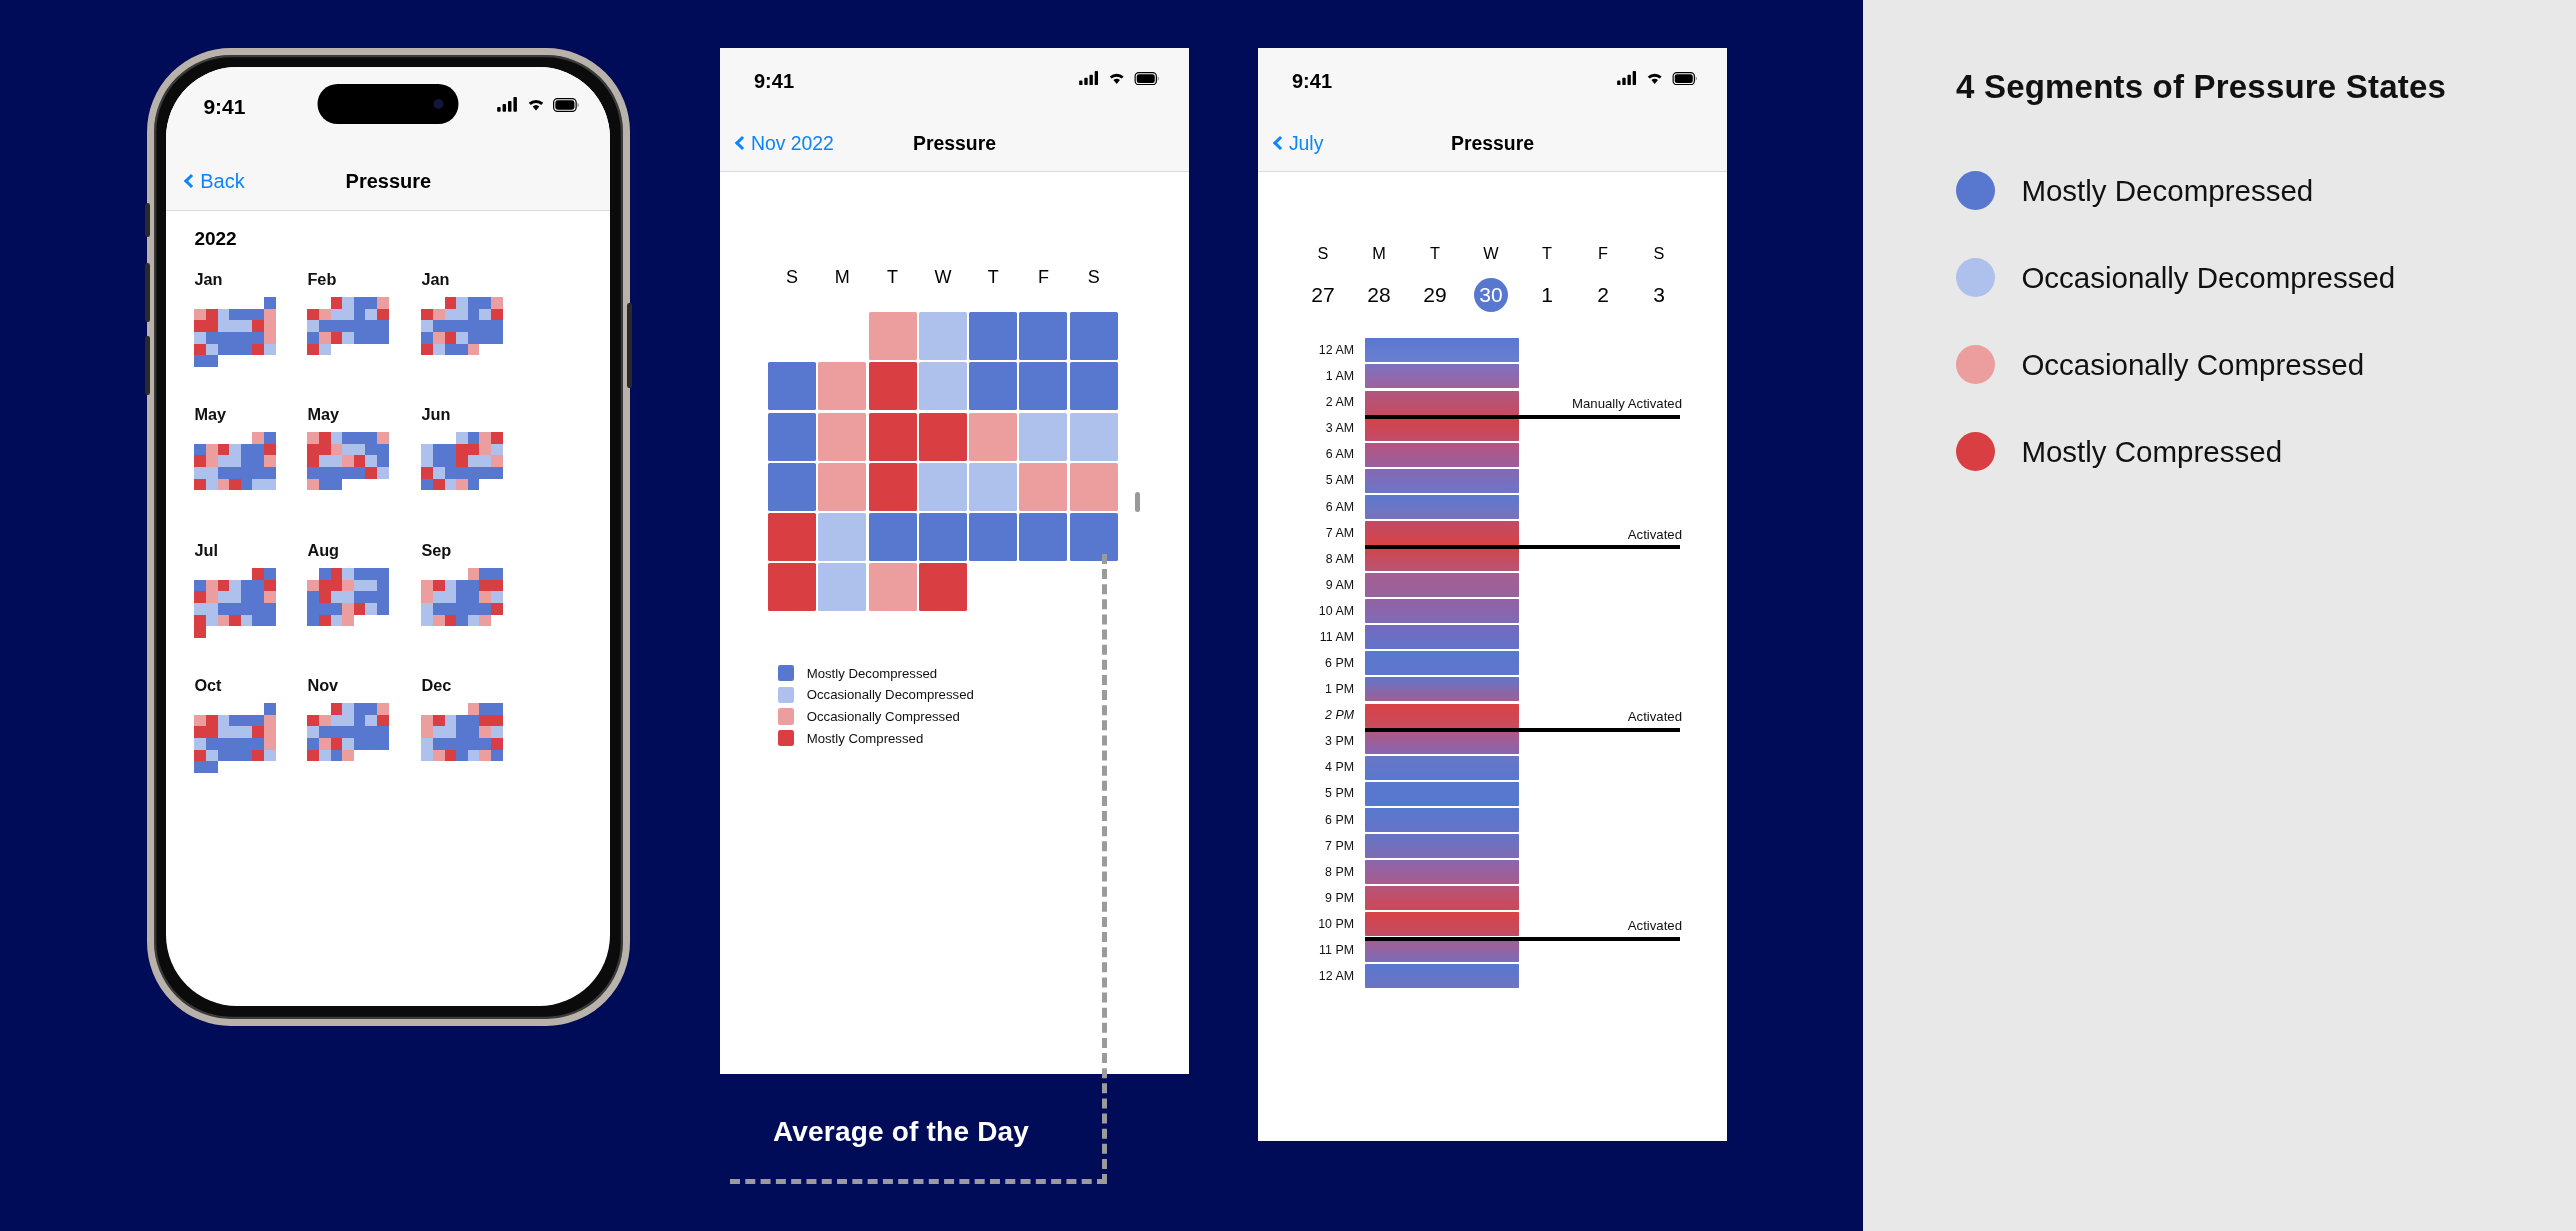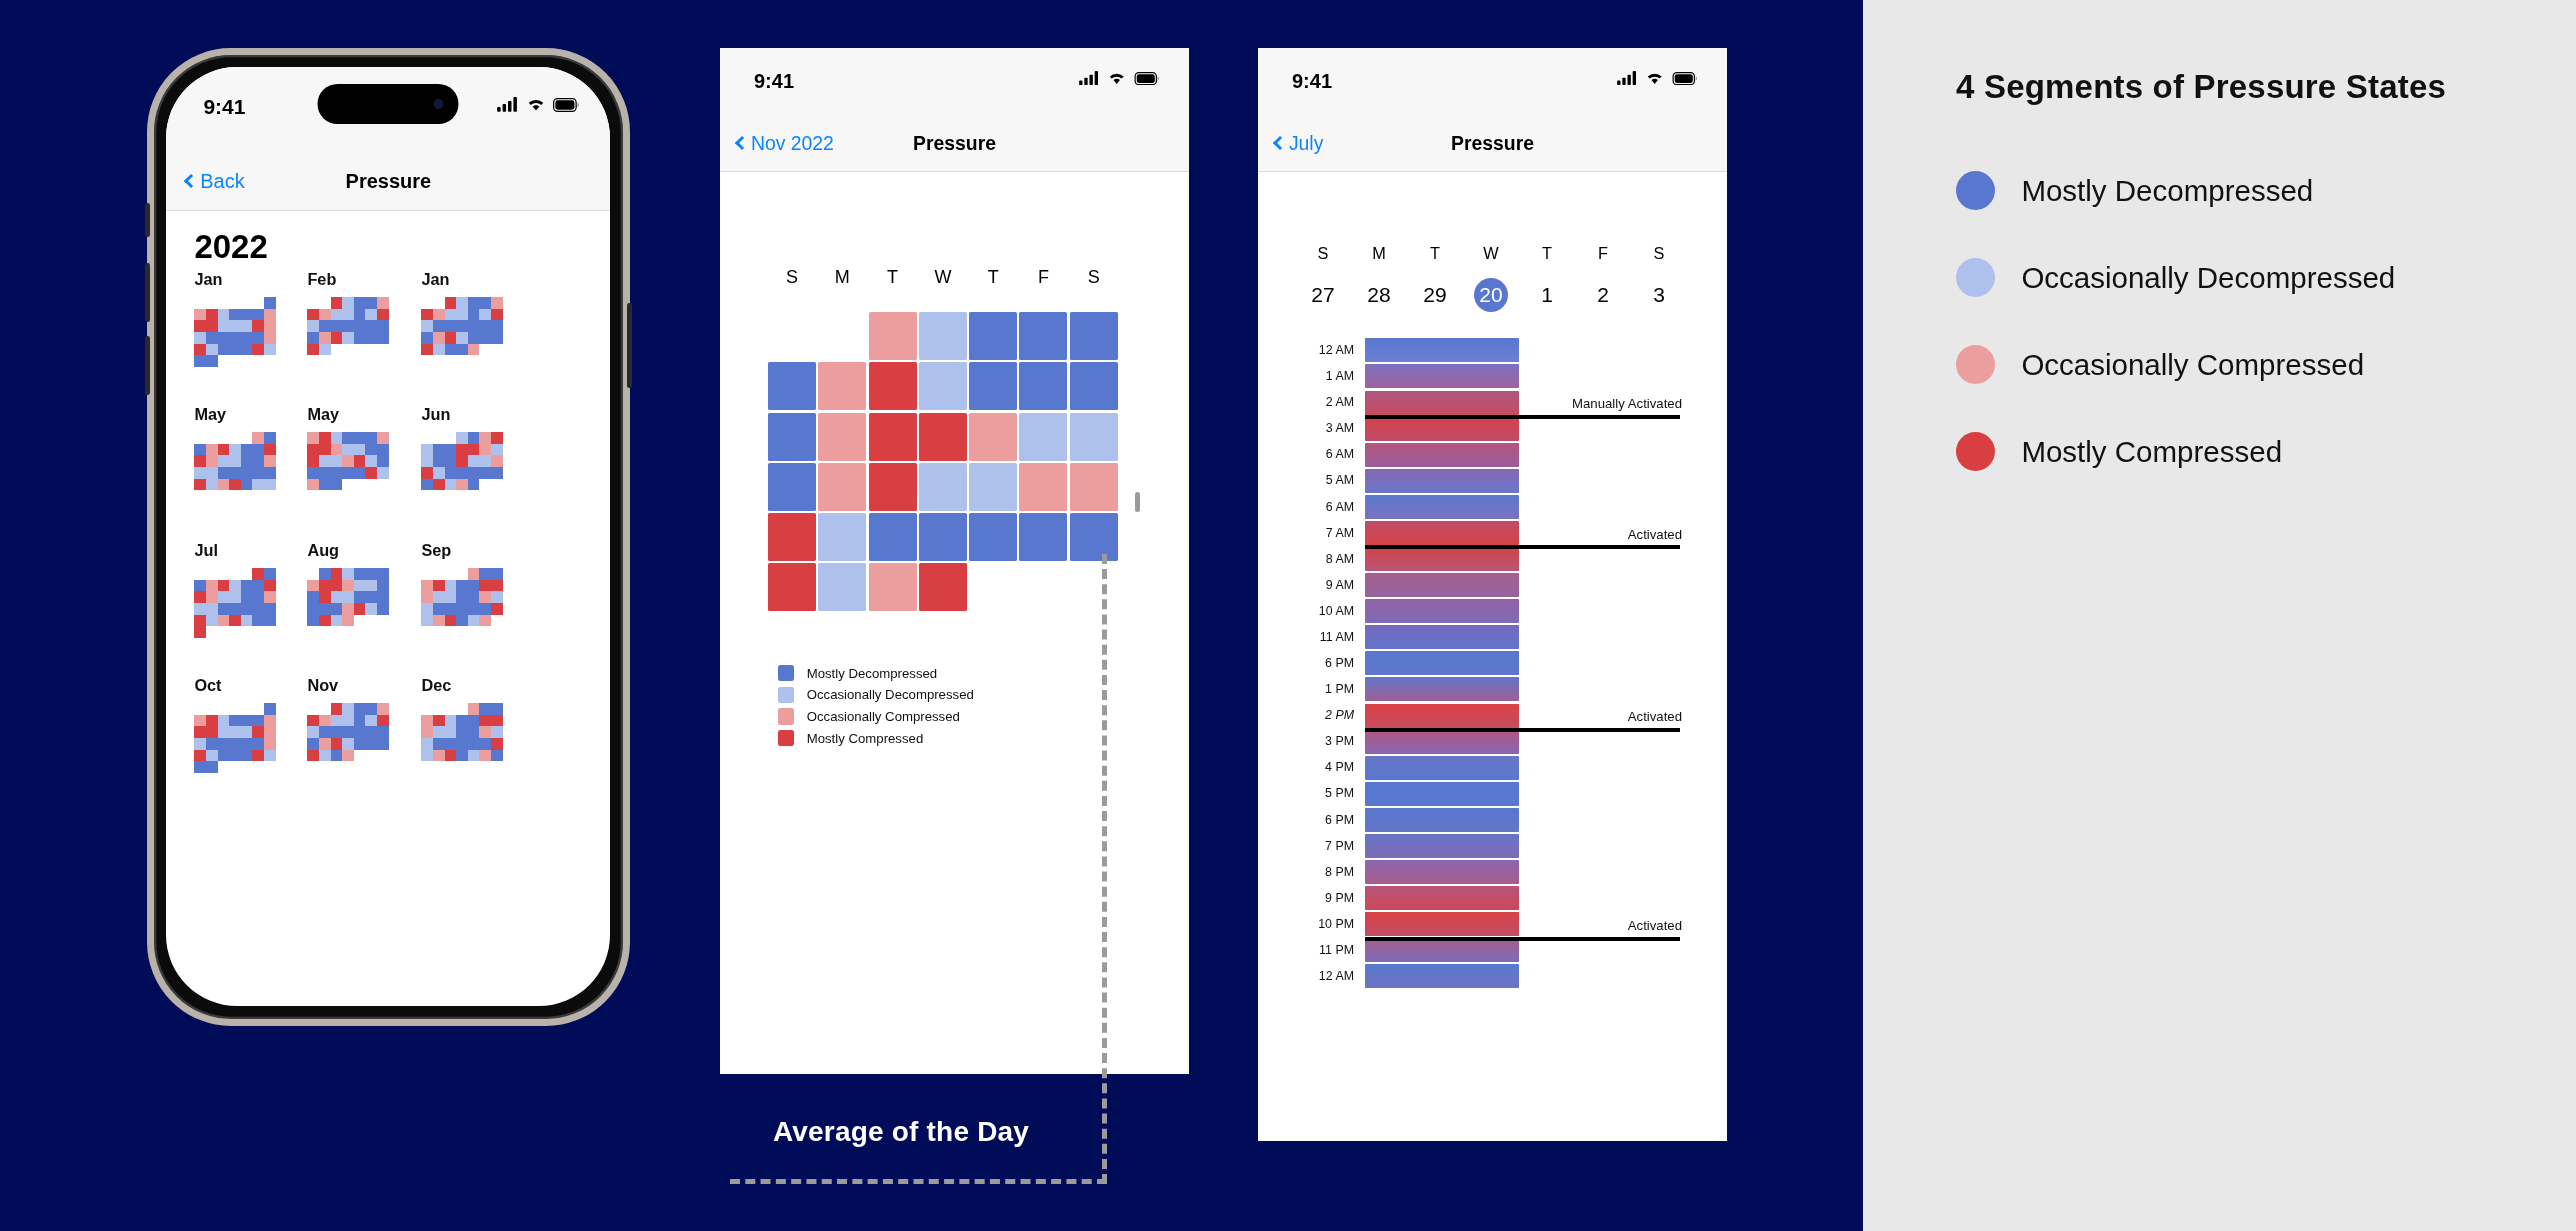--- a/index.html
+++ b/index.html
@@ -195,21 +195,21 @@
       </div>
 
       <div class="navbar" style="top:85px;height:59px;padding:0 20px;font-size:20px;">
         <div class="nav-back">
           <span class="chev"></span>
           <span>Back</span>
         </div>
         <div class="nav-title">Pressure</div>
       </div>
 
-      <div id="year-label" style="left:28px;top:161px;font-size:33px;">2022</div>
+      <div id="year-label" style="left:28px;top:161px;font-size:19px;">2022</div>
 
       <div id="months-host">
           <div class="month-cell" style="left: 28px; top: 203px;">
             <div class="month-name">Jan</div>
             <div class="mini-grid">
               <div class="mini-day"></div>
               <div class="mini-day"></div>
               <div class="mini-day"></div>
               <div class="mini-day"></div>
               <div class="mini-day"></div>
@@ -826,21 +826,21 @@
         <span style="width: 56px; height: 34px;">
           <span style="width: 34px; height: 34px; display: flex; align-items: center; justify-content: center;">27</span>
         </span>
         <span style="width: 56px; height: 34px;">
           <span style="width: 34px; height: 34px; display: flex; align-items: center; justify-content: center;">28</span>
         </span>
         <span style="width: 56px; height: 34px;">
           <span style="width: 34px; height: 34px; display: flex; align-items: center; justify-content: center;">29</span>
         </span>
         <span style="width: 56px; height: 34px;">
-          <span class="dnum-sel" style="width: 34px; height: 34px; display: flex; align-items: center; justify-content: center;">20</span>
+          <span class="dnum-sel" style="width: 34px; height: 34px; display: flex; align-items: center; justify-content: center;">30</span>
         </span>
         <span style="width: 56px; height: 34px;">
           <span style="width: 34px; height: 34px; display: flex; align-items: center; justify-content: center;">1</span>
         </span>
         <span style="width: 56px; height: 34px;">
           <span style="width: 34px; height: 34px; display: flex; align-items: center; justify-content: center;">2</span>
         </span>
         <span style="width: 56px; height: 34px;">
           <span style="width: 34px; height: 34px; display: flex; align-items: center; justify-content: center;">3</span>
         </span>

